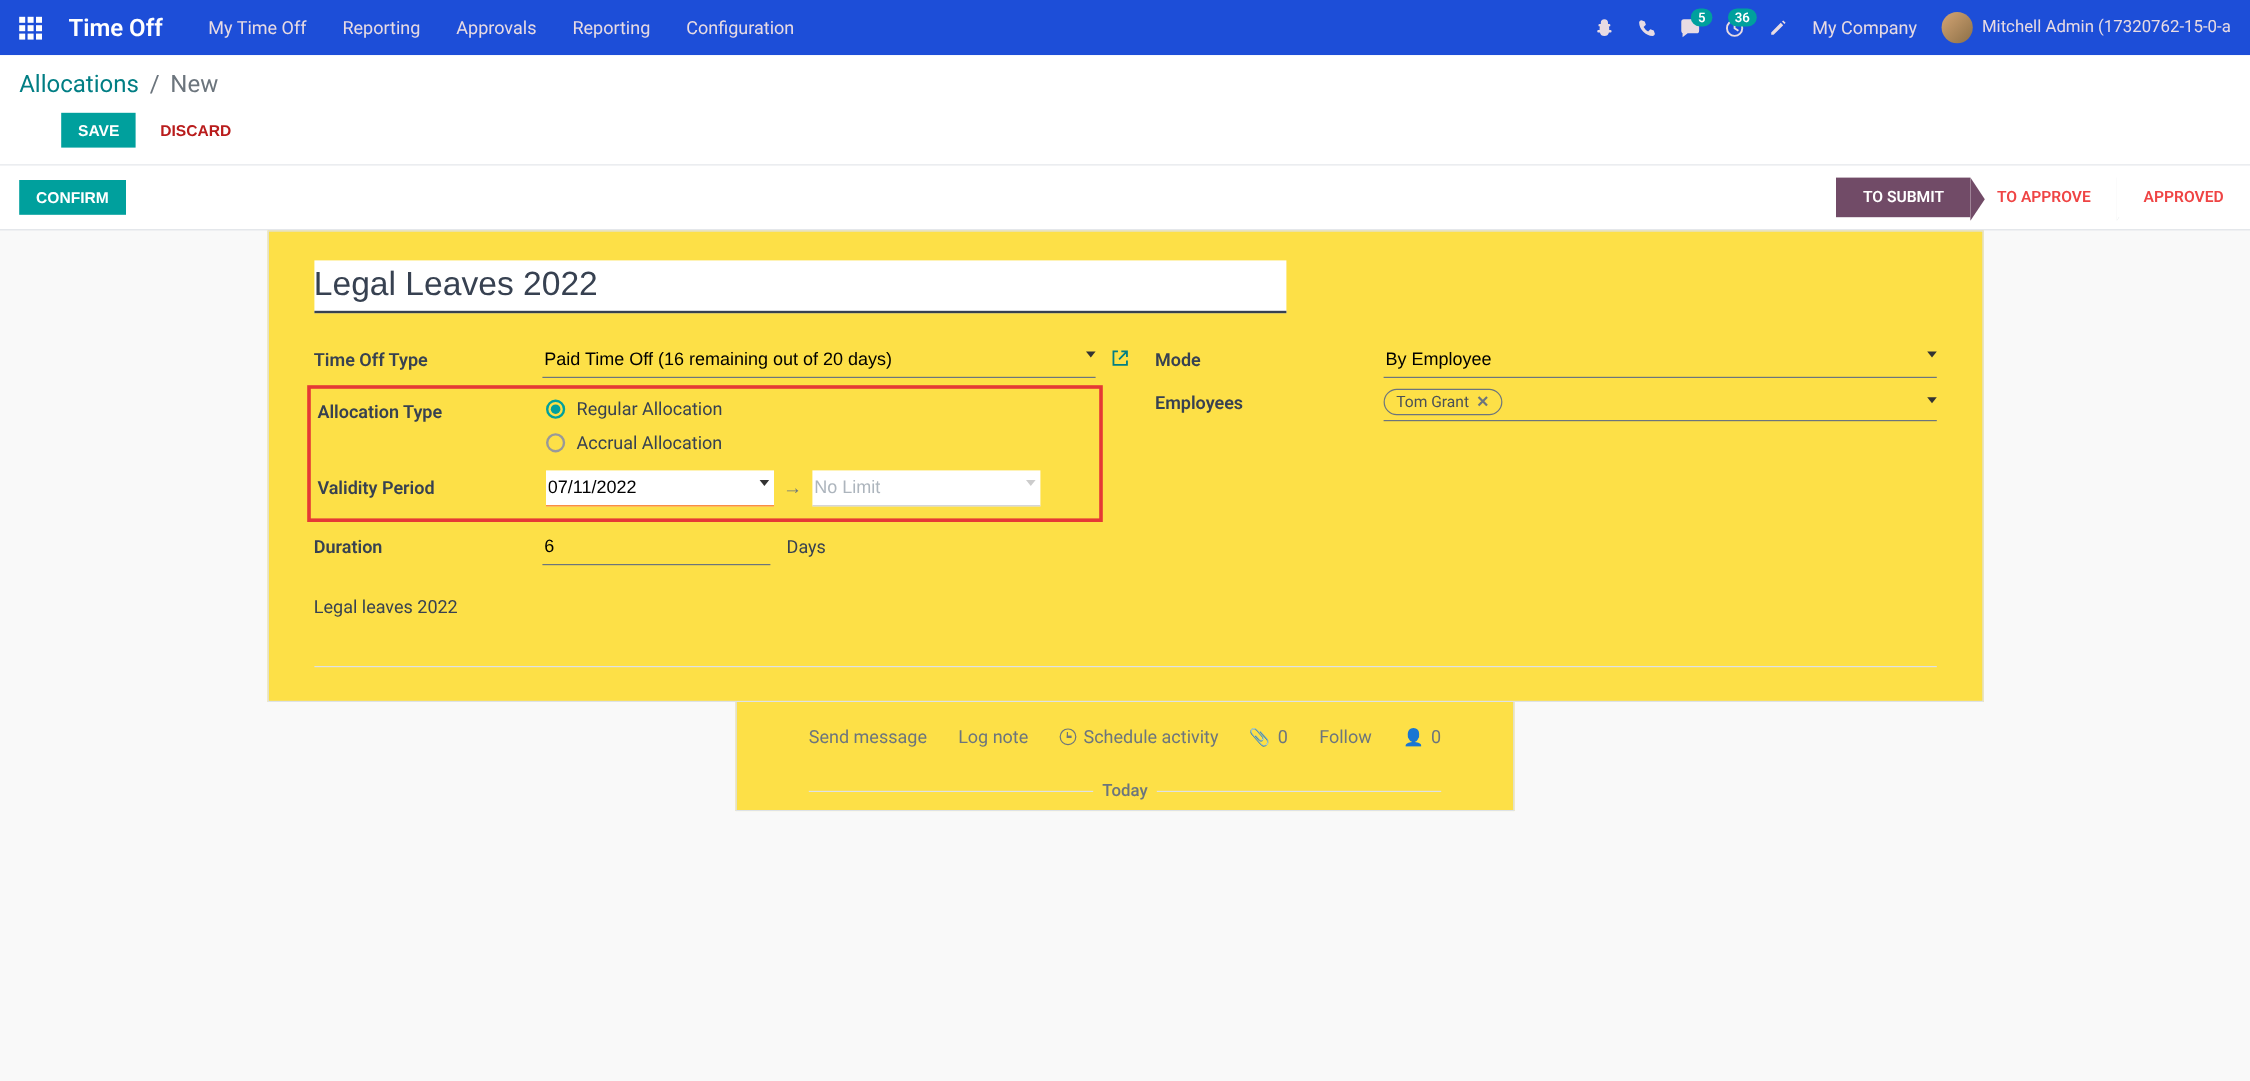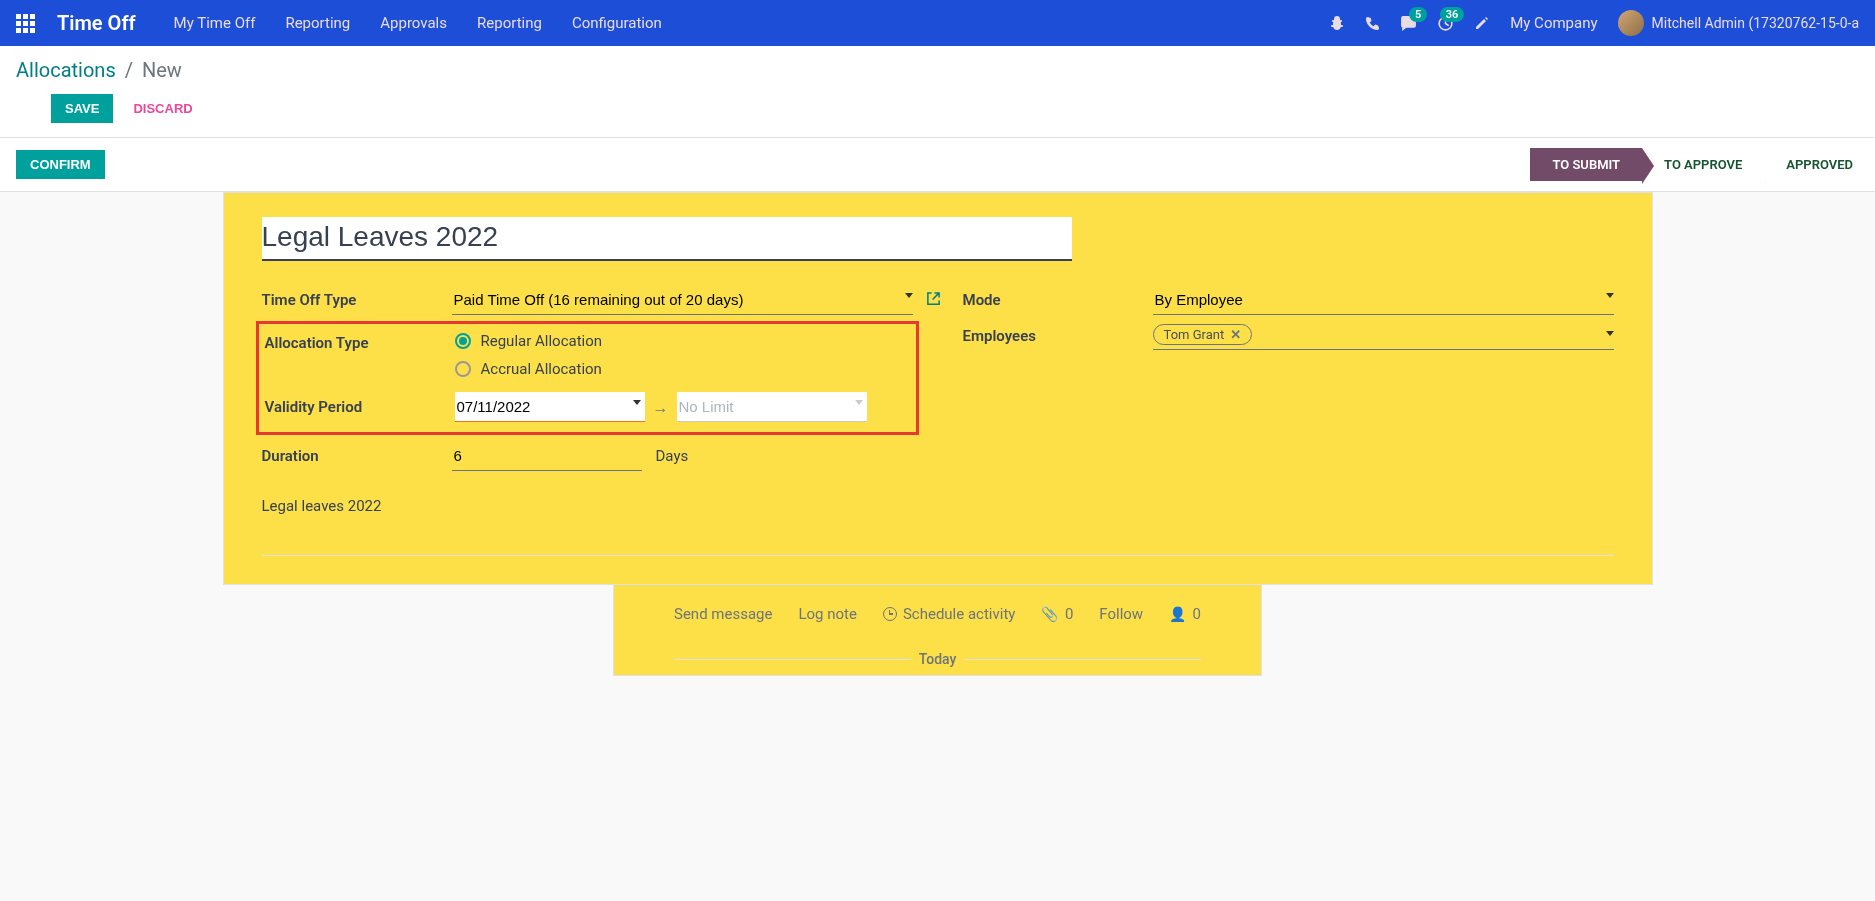--- a/index.html
+++ b/index.html
@@ -19,27 +19,27 @@
 .user-info { display: flex; align-items: center; color: #e8dbe3; }
 
 
 .control-panel { background: #fff; padding: 12px 16px 14px; border-bottom: 1px solid #dee2e6; }
 .breadcrumb { font-size: 20px; margin-bottom: 12px; }
 .breadcrumb a { color: #017e84; text-decoration: none; }
 .breadcrumb .sep { color: #6c757d; margin: 0 4px; }
 .breadcrumb .current { color: #6c757d; }
 .btn-row { display: flex; gap: 6px; align-items: center; padding-left: 35px; }
 .btn-primary { background: #00A09D; color: #fff; border: none; padding: 7px 14px; font-weight: 600; font-size: 13px; cursor: pointer; }
-.btn-link { background: none; border: none; color: #ec4899; font-weight: 600; font-size: 13px; padding: 7px 14px; cursor: pointer; }
+.btn-link { background: none; border: none; color: #b91c1c; font-weight: 600; font-size: 13px; padding: 7px 14px; cursor: pointer; }
 
 
 .status-bar { background: #fff; display: flex; align-items: center; padding: 10px 0 10px 16px; border-bottom: 1px solid #dee2e6; }
 .btn-confirm { background: #00A09D; color: #fff; border: none; padding: 7px 14px; font-weight: 600; font-size: 13px; cursor: pointer; }
 .status-steps { margin-left: auto; display: flex; }
-.status-step { padding: 9px 22px; font-size: 13px; font-weight: 600; color: #14532d; position: relative; background: #fff; }
+.status-step { padding: 9px 22px; font-size: 13px; font-weight: 600; color: #ef4444; position: relative; background: #fff; }
 .status-step.active { background: #714B67; color: #fff; }
 .status-step.active::after { content: ""; position: absolute; right: -12px; top: 0; border-left: 12px solid #714B67; border-top: 18px solid transparent; border-bottom: 18px solid transparent; z-index: 1; }
 .status-step:not(.active)::after { content: ""; position: absolute; right: -10px; top: 0; border-left: 10px solid #fff; border-top: 18px solid transparent; border-bottom: 18px solid transparent; z-index: 1; }
 .status-step:not(.active)::before { content: ""; position: absolute; right: -12px; top: 0; border-left: 12px solid #dee2e6; border-top: 18px solid transparent; border-bottom: 18px solid transparent; }
 .status-step:last-child::after, .status-step:last-child::before { display: none; }
 
 
 .form-wrap { display: flex; justify-content: center; padding: 0; }
 .form-sheet { background: #fde047; width: 100%; max-width: 1430px; margin: 0 auto; border: 1px solid #dee2e6; padding: 24px 38px 28px; }
 .title-input { font-size: 28px; font-weight: 500; border: none; border-bottom: 2px solid #374151; width: 810px; padding: 4px 0 6px; outline: none; color: #374151; margin-bottom: 24px; }

